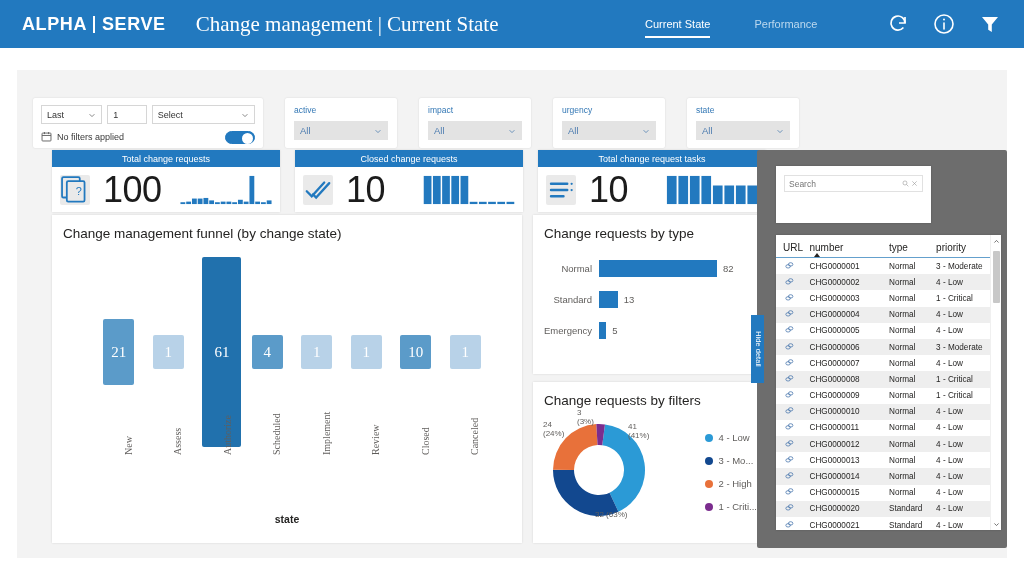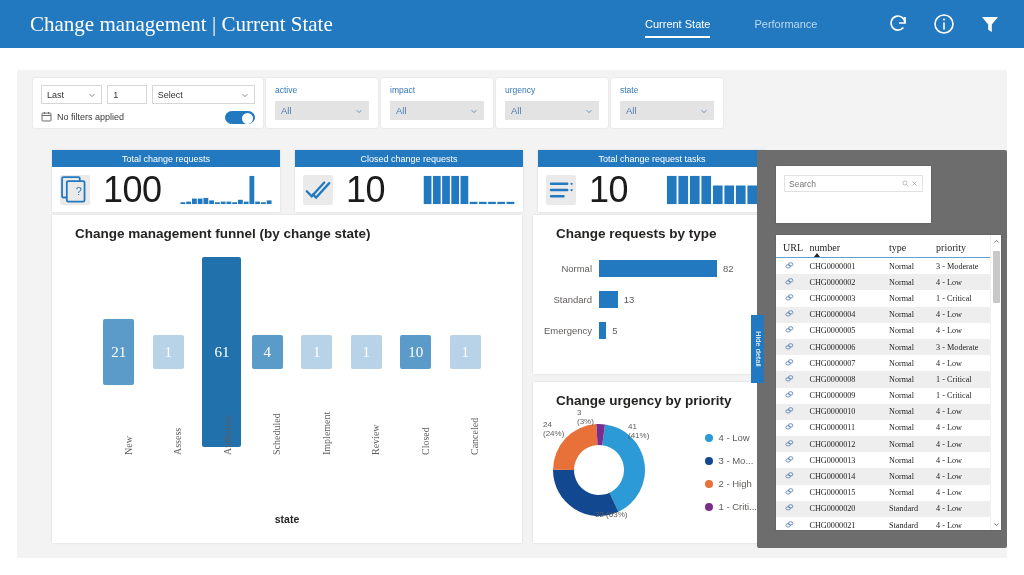--- a/index.html
+++ b/index.html
@@ -53,22 +53,22 @@
 
   
   .canvas {
     position: absolute; left: 17px; top: 70px;
     width: 990px; height: 488px;
     background: #f3f3f3;
   }
 
   
   .filter-row {
-    position: absolute; left: 16px; top: 8px;
-    display: flex; gap: 3px;
+    position: absolute; left: 16px; top: 28px;
+    display: flex; gap: 22px;
   }
   .filter-card {
     background: #ffffff; border-radius: 2px;
     box-shadow: 0 0 2px rgba(0,0,0,.13);
     padding: 8px 10px;
   }
   .relfilter { width: 230px; height: 50px; padding: 7px 8px; }
   .relrow { display: flex; gap: 5px; align-items: center; }
   .sel {
     height: 19px; border: 1px solid #d6d6d6; background: #fff;
@@ -121,21 +121,21 @@
   }
   .spark { margin-left: auto; width: 92px; height: 30px; }
 
   
   .funnel-card {
     position: absolute; left: 35px; top: 145px;
     width: 470px; height: 328px;
     background: #ffffff; box-shadow: 0 0 2px rgba(0,0,0,.12);
   }
   .card-title {
-    font-size: 13.5px; color: #252423; padding: 11px 0 0 11px; font-weight: 700; margin-left: 12px;
+    font-size: 13.5px; color: #252423; padding: 11px 0 0 11px; font-weight: 400;
   }
   .funnel-plot { position: relative; width: 470px; height: 250px; margin-top: 4px; }
   .fbar { position: absolute; border-radius: 2px; }
   .fbar span {
     position: absolute; left: 0; right: 0; top: 50%;
     transform: translateY(-50%); text-align: center;
     font-family: "Liberation Serif", serif;
     font-size: 15px; color: #ffffff;
   }
   .fbar.pale span { color: #ffffff; }
@@ -211,21 +211,21 @@
     transform: translate(-50%,-50%) rotate(90deg);
     white-space: nowrap; font-size: 7.5px; color: #ffffff;
   }
 
   .table-card {
     position: absolute; left: 19px; top: 85px;
     width: 225px; height: 295px;
     background: #ffffff; box-shadow: 0 0 2px rgba(0,0,0,.2);
     overflow: hidden;
   }
-  table { width: 100%; border-collapse: collapse; table-layout: fixed; font-family: Liberation Serif, serif; }
+  table { width: 100%; border-collapse: collapse; table-layout: fixed; }
   thead th {
     font-size: 10px; font-weight: 400; color: #252423;
     text-align: left; padding: 7px 0 4px 0;
     border-bottom: 1.3px solid #64a0cd;
     position: relative;
   }
   thead th.c-url { width: 32px; padding-left: 7px; }
   thead th.c-num { width: 76px; }
   thead th.c-typ { width: 45px; }
   thead th.c-pri { width: 62px; }
@@ -253,20 +253,25 @@
   }
   .vs-thumb {
     position: absolute; left: 2px; top: 16px; width: 7px; height: 52px;
     background: #c8c8c8; border-radius: 1px;
   }
 </style>
 </head>
 <body>
 
 <div class="header">
+  <div class="logo">
+    <span>ALPHA</span>
+    <span class="bar"></span>
+    <span>SERVE</span>
+  </div>
   <div class="app-title">Change management | Current State</div>
 
   <div class="nav">
     <div class="nav-item active">
       <span>Current State</span>
     </div>
     <div class="nav-item">
       <span>Performance</span>
     </div>
   </div>
@@ -500,21 +505,21 @@
         </div>
         <div class="hbar-row">
           <div class="hbar-lab">Emergency</div>
           <div class="hbar" style="width:7.2px"></div>
           <div class="hbar-val">5</div>
         </div>
       </div>
   </div>
 
   <div class="prio-card">
-    <div class="card-title">Change urgency by priority</div>
+    <div class="card-title">Change requests by filters</div>
     <div class="donut-wrap" id="donut-wrap"><svg width="135" height="124">
           <path d="M71.96317056050596 16.388152889119745A46 46 0 0 1 85.40517842172831 103.7065828187936L76.54629262050452 84.66662109717043A25 25 0 0 0 69.24085356549237 37.2109526571303Z" fill="#2b9ad6"></path>
           <path d="M85.40517842172831 103.7065828187936A46 46 0 0 1 20.000432478543736 61.80053110772365L41.00023504268681 61.89159299332807A25 25 0 0 0 76.54629262050452 84.66662109717043Z" fill="#12488f"></path>
           <path d="M20.000432478543736 61.80053110772365A46 46 0 0 1 63.31073854318582 16.078677362069655L64.53844486042708 37.04275943590742A25 25 0 0 0 41.00023504268681 61.89159299332807Z" fill="#e8713a"></path>
           <path d="M63.31073854318582 16.078677362069655A46 46 0 0 1 71.96317056050594 16.388152889119745L69.24085356549236 37.2109526571303A25 25 0 0 0 64.53844486042708 37.04275943590742Z" fill="#7b2d8e"></path>
         </svg><div class="dlabel" style="top: 14px; left: 95px; white-space: pre;">41
 (41%)</div><div class="dlabel" style="top: 102px; left: 62px; white-space: pre;">32 (63%)</div><div class="dlabel" style="top: 12px; left: 10px; white-space: pre;">24
 (24%)</div><div class="dlabel" style="top: 0px; left: 44px; white-space: pre;">3
 (3%)</div><div class="legend">
           <div class="leg">

